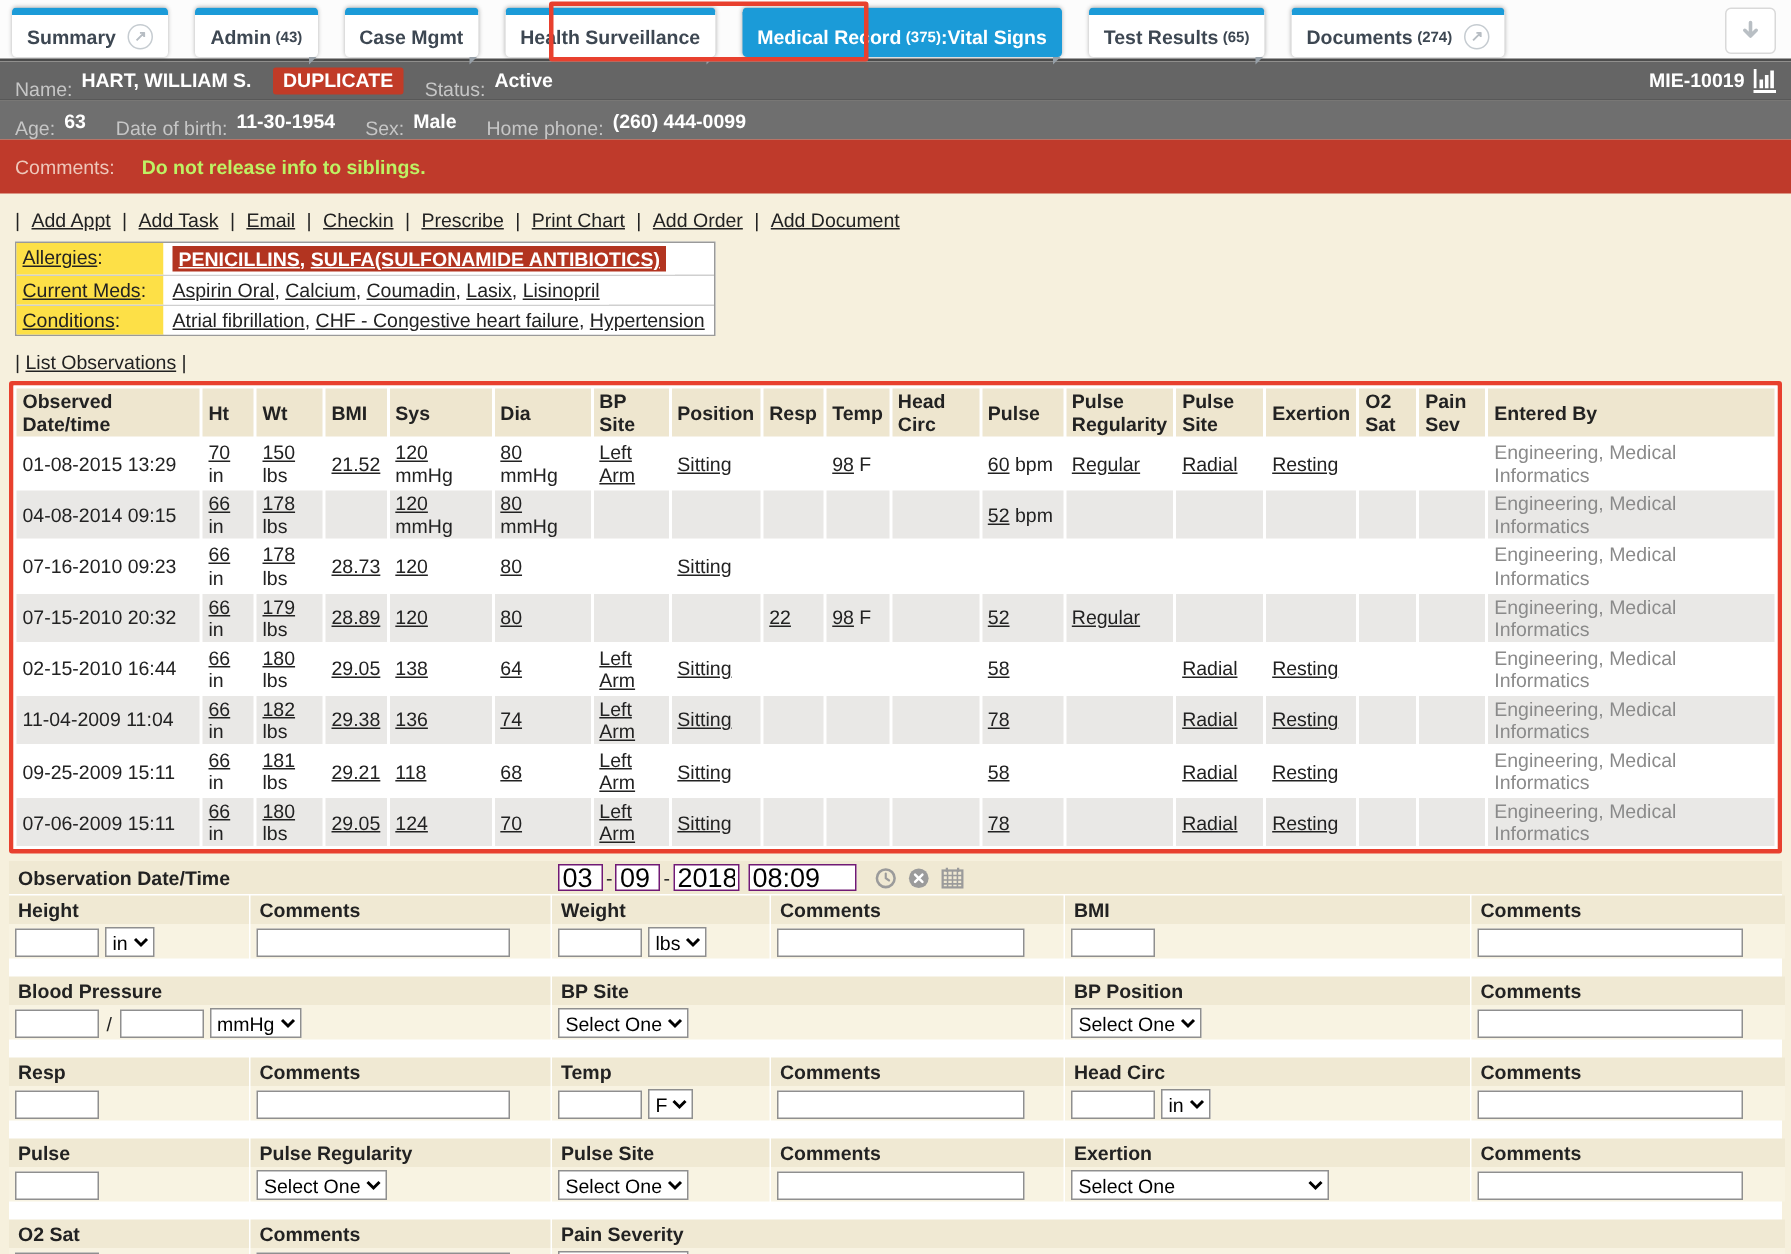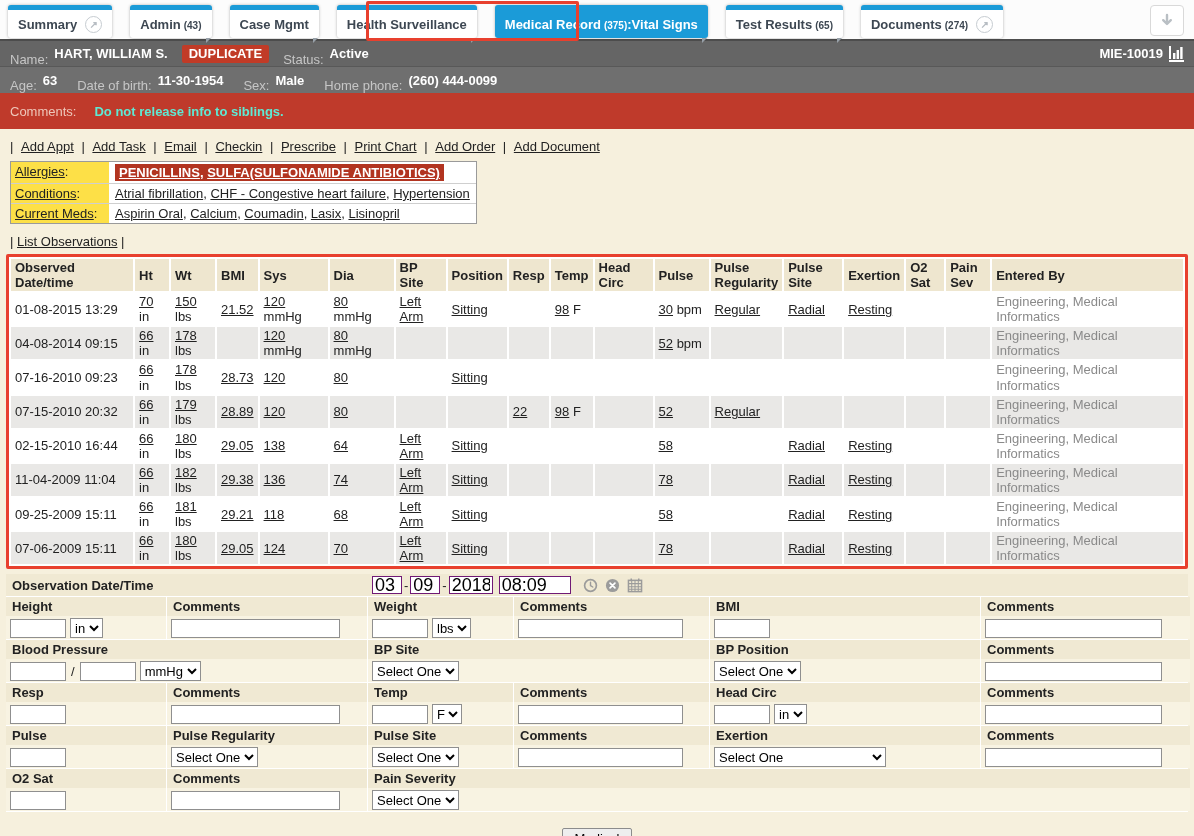--- a/index.html
+++ b/index.html
@@ -69,21 +69,21 @@
   .hdr-val { color:#fff; font-weight:bold; }
   .hdr-gap { width:8px; }
   .dup-badge {
     background:#c13b27; color:#fff; font-weight:bold;
     padding:1px 7px 2px; border-radius:2px; margin:0 8px;
   }
   .mrn { margin-left:auto; display:flex; align-items:center; gap:6px; }
   .chart-icon { border-bottom:2px solid #fff; padding-bottom:1px; display:flex; }
   .comments-bar { height:36px; background:#bf3a2b; display:flex; align-items:center; padding:0 10px; }
   .comments-bar .lbl { color:#eec7ba; }
-  .comments-bar .val { color:#5eead4; font-weight:bold; margin-left:18px; }
+  .comments-bar .val { color:#bef264; font-weight:bold; margin-left:18px; }
 
   
   .content { padding:8px 6px 0 6px; }
   .actions { margin:2px 0 0 4px; color:#222; }
   .actions a { margin:0 4px; }
 
   .sumbox {
     margin:7px 0 0 4px;
     display:inline-block;
     border:1px solid #9a9a9a;
@@ -111,21 +111,21 @@
 
   
   .form { margin-top:5px; background:#fff; }
   .dt-row { background:#f0e9d3; height:22px; display:flex; align-items:center; padding:0 6px; margin-bottom:1px; }
   .dt-row .dt-label { font-weight:bold; width:360px; }
   .dt-row input { height:18px; border:1px solid #701a75; font-size:18px; padding:0 2px; font-family:"Liberation Sans",sans-serif; }
   .dt-sep { margin:0 2px; }
   .dt-icons { display:flex; gap:7px; margin-left:12px; align-items:center; }
   .dt-icons span { display:flex; cursor:pointer; }
 
-  .fgrid { display:grid; grid-template-columns:160px 200px 145px 195px 270px 209px; gap:1px; background:#fff; margin-bottom:1px; }
+  .fgrid { display:grid; grid-template-columns:160px 200px 145px 195px 270px 209px; gap:1px; background:#fff; margin-bottom:12px; }
   .fcell { display:flex; flex-direction:column; }
   .flabel { background:#f0e9d3; font-weight:bold; height:19px; padding:2px 6px 0; }
   .fwidget { background:#f8f3e2; height:23px; padding:1px 4px 0; display:flex; align-items:center; gap:4px; }
   .fwidget input { height:19px; border:1px solid #8f8f8f; background:#fff; width:56px; font-size:13px; padding:0 2px; font-family:"Liberation Sans",sans-serif; }
   .fwidget input.wide { width:88%; max-width:205px; }
   .fwidget select { height:20px; font-size:13px; border:1px solid #8f8f8f; background:#fff; font-family:"Liberation Sans",sans-serif; }
   .fwidget select.wide { width:172px; }
   .fwidget .slash { margin:0 1px; }
 
   .submit-row { text-align:center; padding:16px 0 0; }
@@ -226,26 +226,26 @@
 
 <div class="content">
   <div class="actions" id="actions">| <a>Add Appt</a> | <a>Add Task</a> | <a>Email</a> | <a>Checkin</a> | <a>Prescribe</a> | <a>Print Chart</a> | <a>Add Order</a> | <a>Add Document</a></div>
 
   <div class="sumbox">
     <div class="sumrow">
       <span class="sl"><a>Allergies</a>:</span>
       <span class="sv"><span class="allergy-high" id="allergy-vals"><a>PENICILLINS</a>, <a>SULFA(SULFONAMIDE ANTIBIOTICS)</a></span></span>
     </div>
     <div class="sumrow">
+      <span class="sl"><a>Current Meds</a>:</span>
+      <span class="sv" id="meds-vals"><a>Aspirin Oral</a>, <a>Calcium</a>, <a>Coumadin</a>, <a>Lasix</a>, <a>Lisinopril</a></span>
+    </div>
+    <div class="sumrow">
       <span class="sl"><a>Conditions</a>:</span>
       <span class="sv" id="cond-vals"><a>Atrial fibrillation</a>, <a>CHF - Congestive heart failure</a>, <a>Hypertension</a></span>
-    </div>
-    <div class="sumrow">
-      <span class="sl"><a>Current Meds</a>:</span>
-      <span class="sv" id="meds-vals"><a>Aspirin Oral</a>, <a>Calcium</a>, <a>Coumadin</a>, <a>Lasix</a>, <a>Lisinopril</a></span>
     </div>
   </div>
 
   <div class="listobs">| <a>List Observations</a> |</div>
 
   <div class="tbl-annot">
     <table class="vitals" id="vitals-table">
       <colgroup>
         <col style="width:122px">
           <col style="width:34px">
@@ -292,21 +292,21 @@
             <td><a>70</a> in</td>
             <td><a>150</a> lbs</td>
             <td><a>21.52</a></td>
             <td><a>120</a> mmHg</td>
             <td><a>80</a> mmHg</td>
             <td><a>Left Arm</a></td>
             <td><a>Sitting</a></td>
             <td></td>
             <td><a>98</a> F</td>
             <td></td>
-            <td><a>30</a> bpm</td>
+            <td><a>60</a> bpm</td>
             <td><a>Regular</a></td>
             <td><a>Radial</a></td>
             <td><a>Resting</a></td>
             <td></td>
             <td></td>
             <td class="entered">Engineering, Medical Informatics</td>
           </tr>
           <tr class="even">
             <td>04-08-2014 09:15</td>
             <td><a>66</a> in</td>

